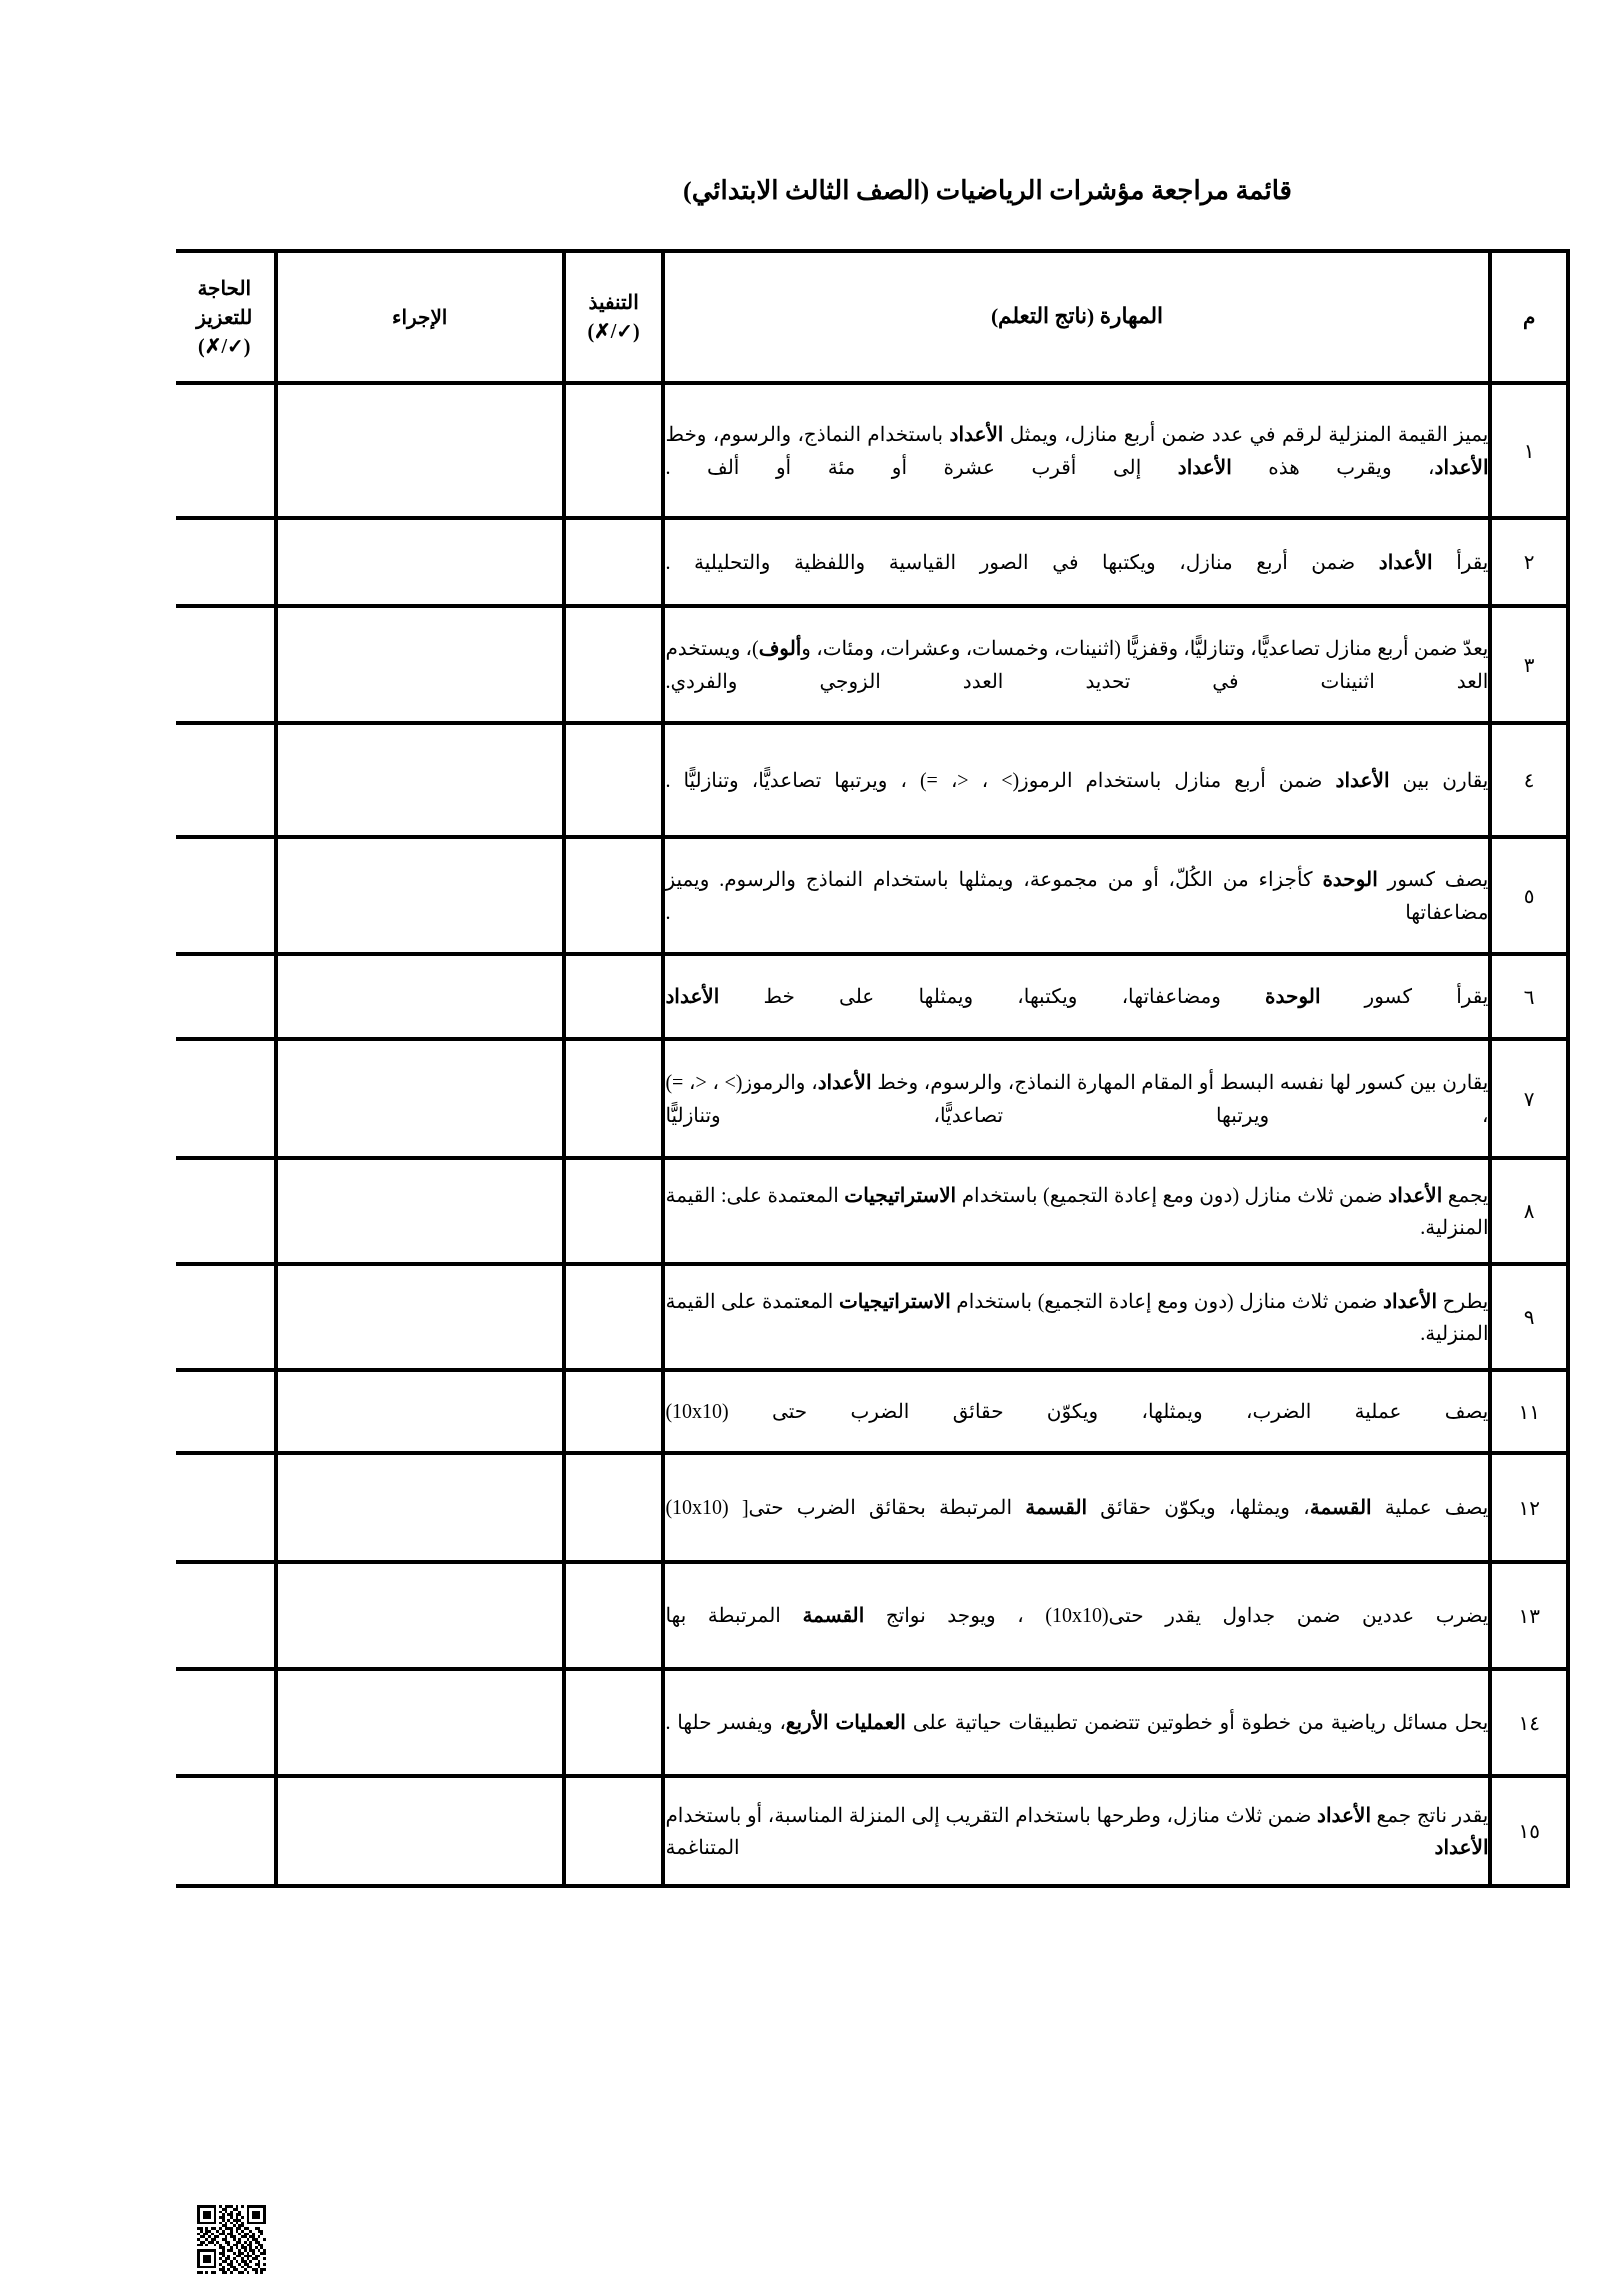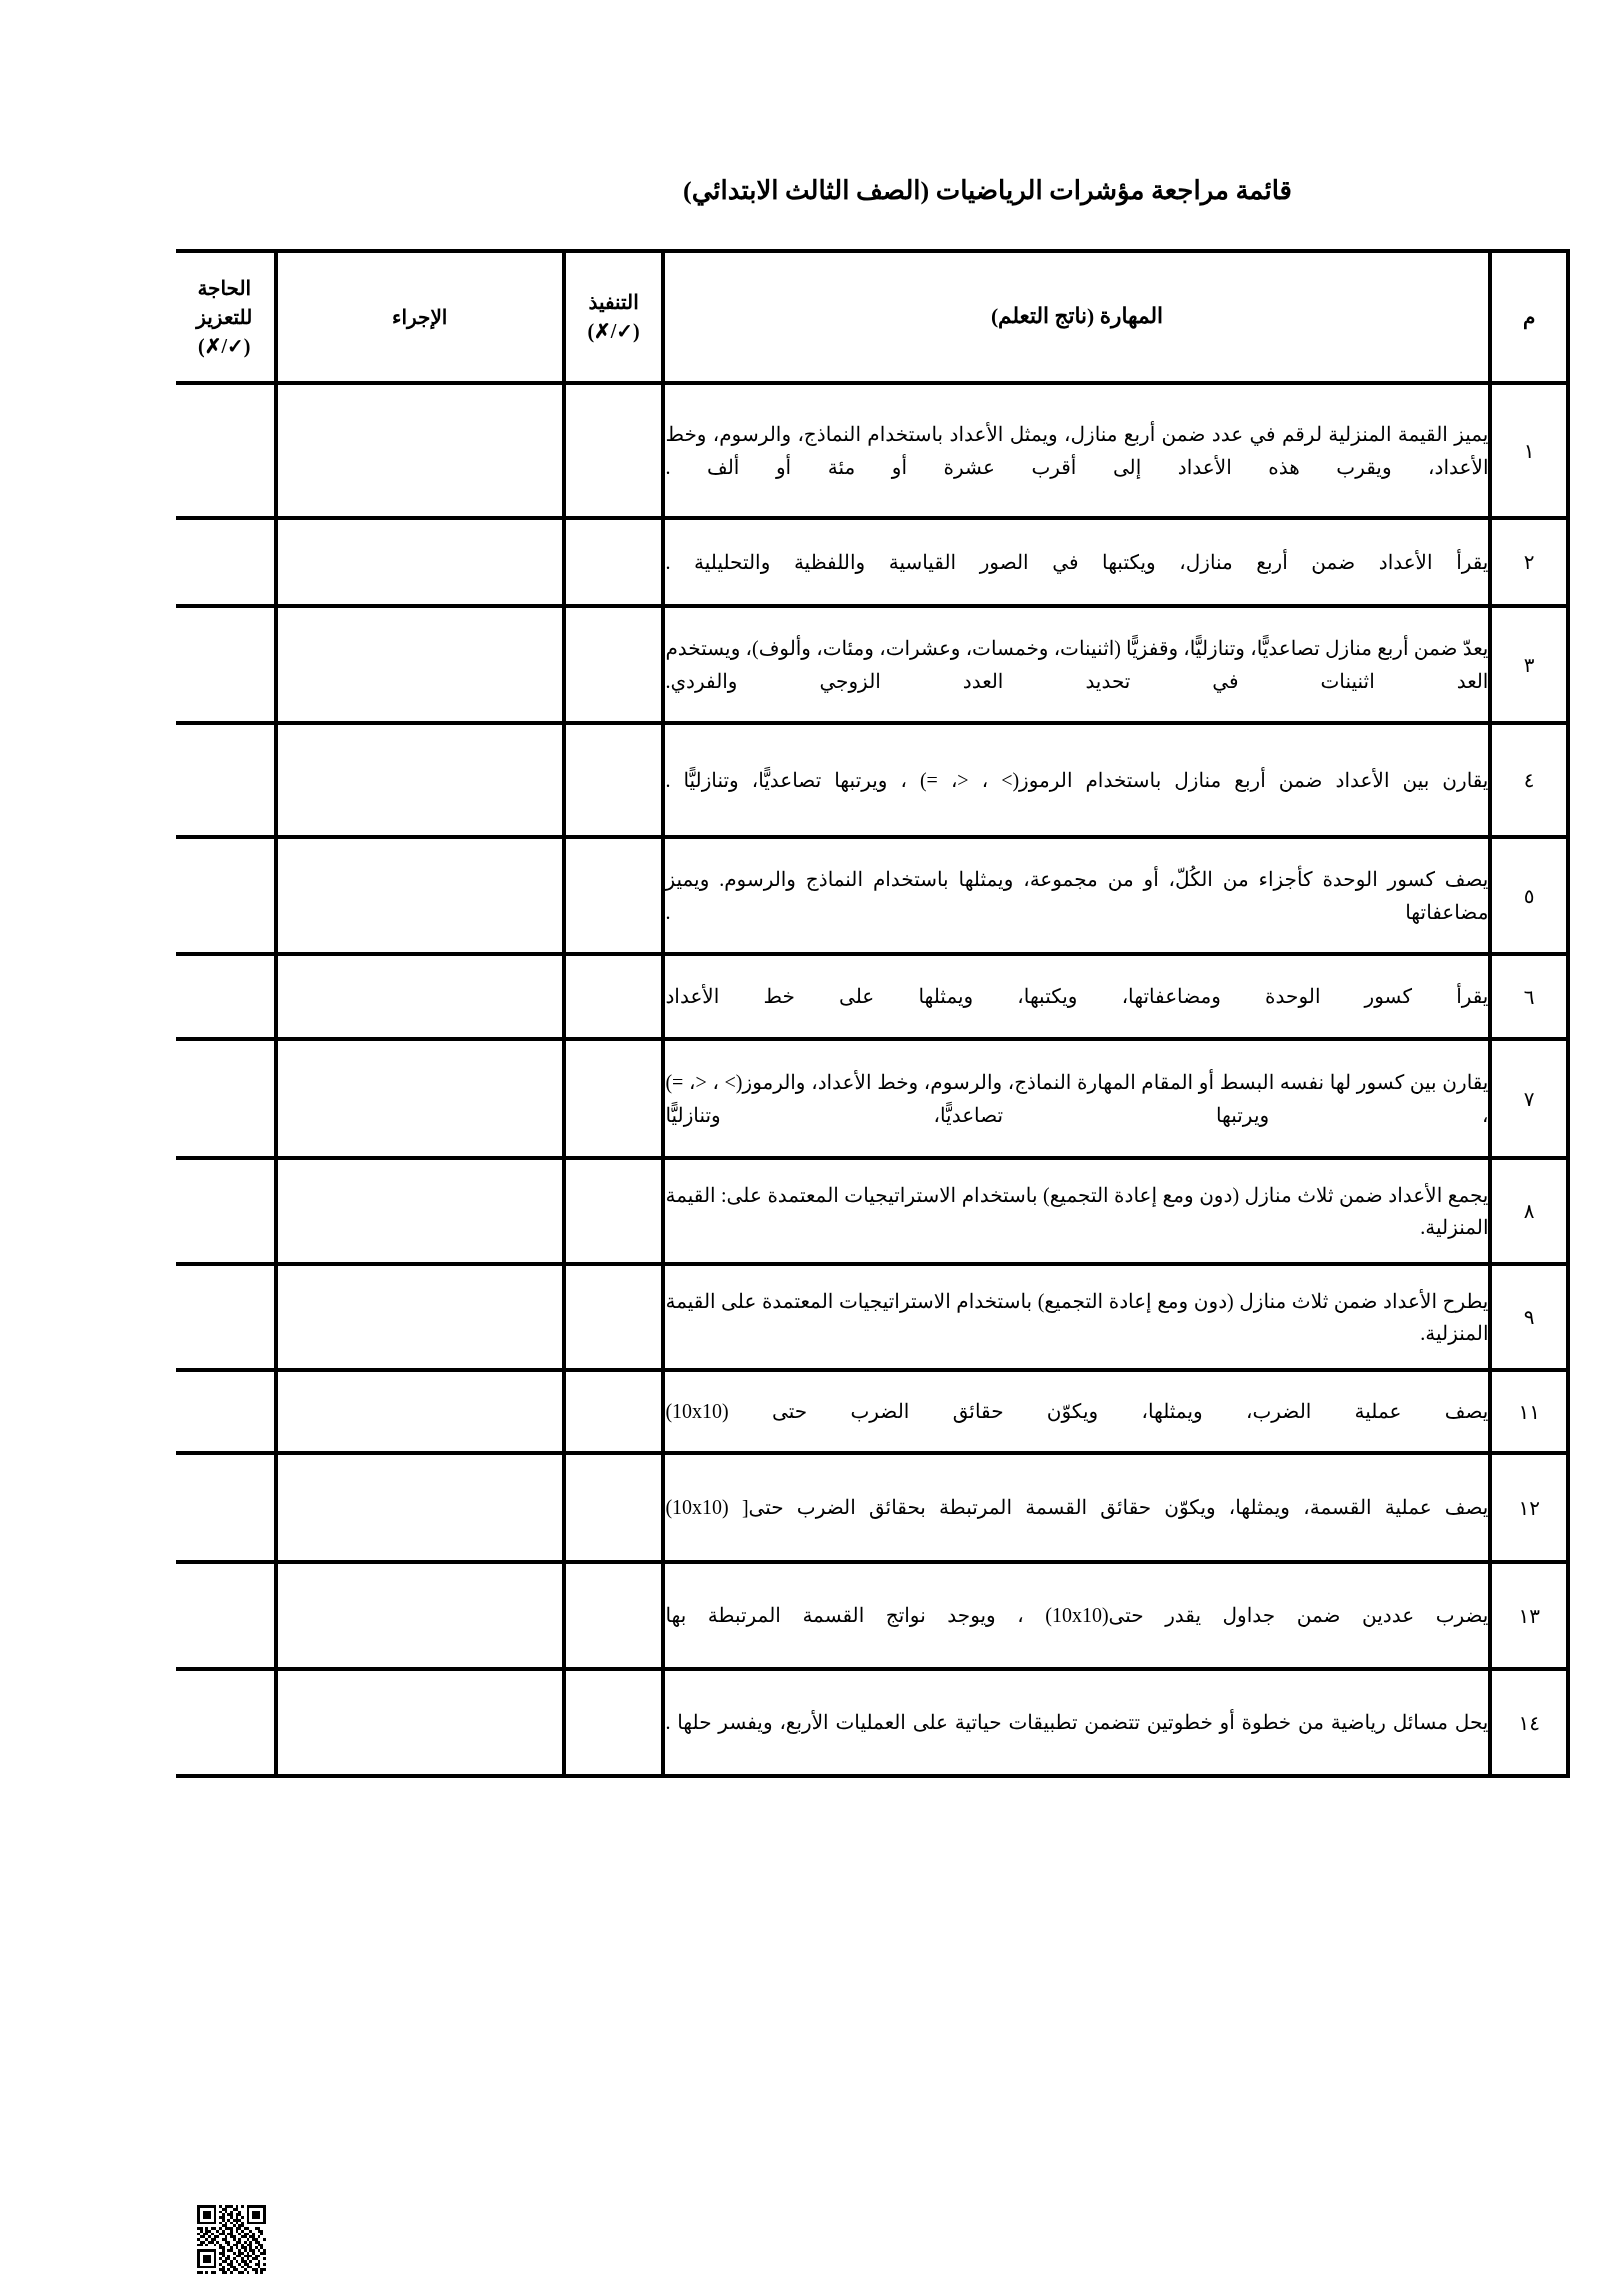--- a/index.html
+++ b/index.html
@@ -92,21 +92,21 @@
   }
 
   td.skill-cell {
     text-align: justify;
     text-align-last: justify;
     font-size: 20px;
     line-height: 1.62;
     padding: 7.9px 10.5px 7.9px 10.5px;
     direction: rtl;
   }
-  td.skill-cell b { font-weight: normal; }
+  td.skill-cell b { font-weight: bold; }
 
   td.blank-cell { }
 
   
   tr.h1 td { height: 131px; }
   tr.h2 td { height: 84px; }
   tr.h3 td { height: 113px; }
   tr.h4 td { height: 110px; }
   tr.h5 td { height: 113px; }
   tr.h6 td { height: 81px; }
@@ -272,20 +272,28 @@
             <td class="num-cell">١٣</td>
             <td class="skill-cell"><span>يضرب عددين ضمن جداول يقدر حتى(10x10) ، ويوجد نواتج </span><b>القسمة</b><span> المرتبطة بها</span></td>
             <td class="blank-cell"></td>
             <td class="blank-cell"></td>
             <td class="blank-cell"></td>
             <td class="blank-cell"></td>
           </tr>
           <tr class="h14">
             <td class="num-cell">١٤</td>
             <td class="skill-cell"><span>يحل مسائل رياضية من خطوة أو خطوتين تتضمن تطبيقات حياتية على </span><b>العمليات الأربع</b><span>، ويفسر حلها .</span></td>
+            <td class="blank-cell"></td>
+            <td class="blank-cell"></td>
+            <td class="blank-cell"></td>
+            <td class="blank-cell"></td>
+          </tr>
+          <tr class="h15">
+            <td class="num-cell">١٥</td>
+            <td class="skill-cell"><span>يقدر ناتج جمع </span><b>الأعداد</b><span> ضمن ثلاث منازل، وطرحها باستخدام التقريب إلى المنزلة المناسبة، أو باستخدام </span><b>الأعداد</b><span> المتناغمة</span></td>
             <td class="blank-cell"></td>
             <td class="blank-cell"></td>
             <td class="blank-cell"></td>
             <td class="blank-cell"></td>
           </tr>
         </tbody>
     </table>
   </div>
 
   <div class="qr">

